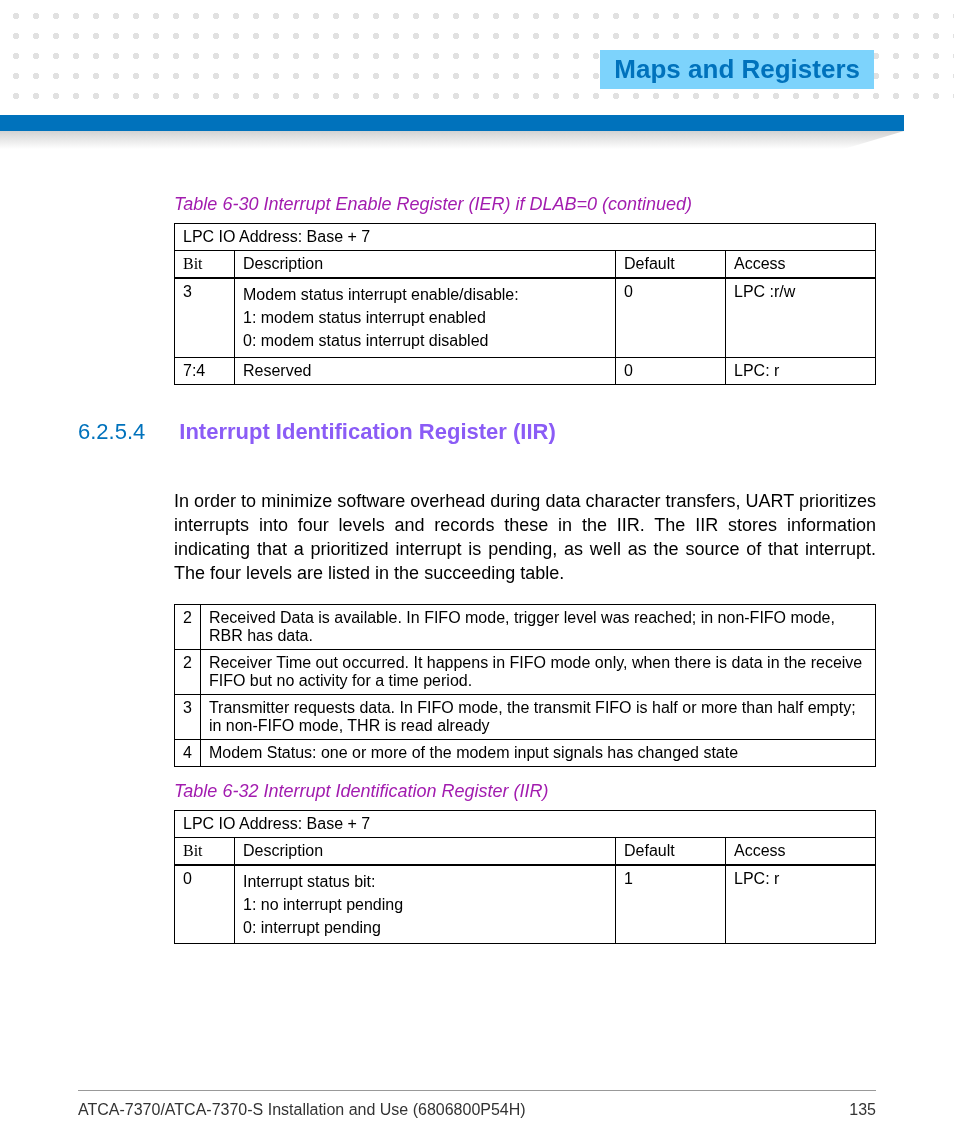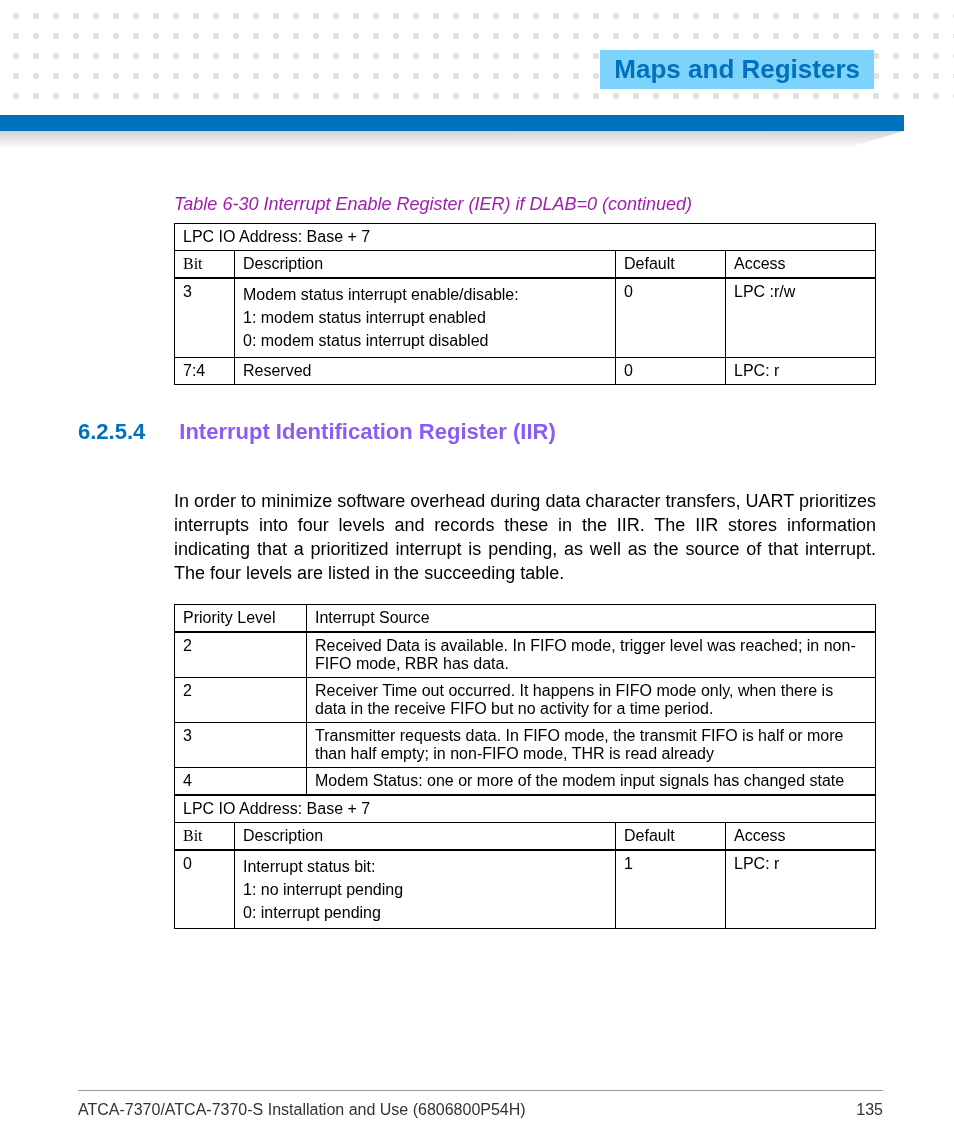--- a/index.html
+++ b/index.html
@@ -67,21 +67,21 @@
     font-size: 18px;
     margin: 14px 0 8px 96px;
   }
   .sec-heading {
     margin: 34px 0 14px 0;
     display: flex;
     gap: 34px;
   }
   .sec-num {
     color: #0072bc;
-    font-weight: 700;
+    font-weight: 400;
     font-size: 22px;
     min-width: 64px;
   }
   .sec-title {
     color: #8b5cf6;
     font-weight: 700;
     font-size: 22px;
   }
   .body-para {
     margin-left: 96px;
@@ -108,21 +108,21 @@
   }
   table.reg .topcap td {
     border-bottom: 1px solid #000;
   }
   .desc-lines div { line-height: 1.45; }
 
   .footer {
     position: absolute;
     bottom: 26px;
     left: 78px;
-    right: 71px;
+    right: 78px;
     border-top: 1px solid #999;
     padding-top: 10px;
     display: flex;
     justify-content: space-between;
     font-size: 16px;
     color: #333;
   }
 
   
   .c4-bit   { width: 60px; font-family: Liberation Serif, serif; }
@@ -178,43 +178,40 @@
       </table>
 
     <div class="sec-heading">
       <span class="sec-num">6.2.5.4</span>
       <span class="sec-title">Interrupt Identification Register (IIR)</span>
     </div>
     <p class="body-para">In order to minimize software overhead during data character transfers, UART prioritizes interrupts into four levels and records these in the IIR. The IIR stores information indicating that a prioritized interrupt is pending, as well as the source of that interrupt. The four levels are listed in the succeeding table.</p>
 
     <table class="reg">
       <tbody>
-          <tr class="thickbot">
-        <td class="c2-a">Priority Level</td>
-        <td class="c2-b">Interrupt Source</td>
-      </tr>
       <tr>
         <td>2</td>
         <td>Received Data is available. In FIFO mode, trigger level was reached; in non-FIFO mode, RBR has data.</td>
       </tr>
       <tr>
         <td>2</td>
         <td>Receiver Time out occurred. It happens in FIFO mode only, when there is data in the receive FIFO but no activity for a time period.</td>
       </tr>
       <tr>
         <td>3</td>
         <td>Transmitter requests data. In FIFO mode, the transmit FIFO is half or more than half empty; in non-FIFO mode, THR is read already</td>
       </tr>
       <tr>
         <td>4</td>
         <td>Modem Status: one or more of the modem input signals has changed state</td>
       </tr>
     </tbody>
       </table>
 
+    <div class="table-caption">Table 6-32 Interrupt Identification Register (IIR)</div>
     <table class="reg">
       <tbody>
           <tr class="topcap">
         <td colspan="4">LPC IO Address: Base + 7</td>
       </tr>
       <tr class="thickbot">
         <td class="c4-bit">Bit</td>
         <td class="c4-desc">Description</td>
         <td class="c4-def">Default</td>
         <td class="c4-acc">Access</td>

